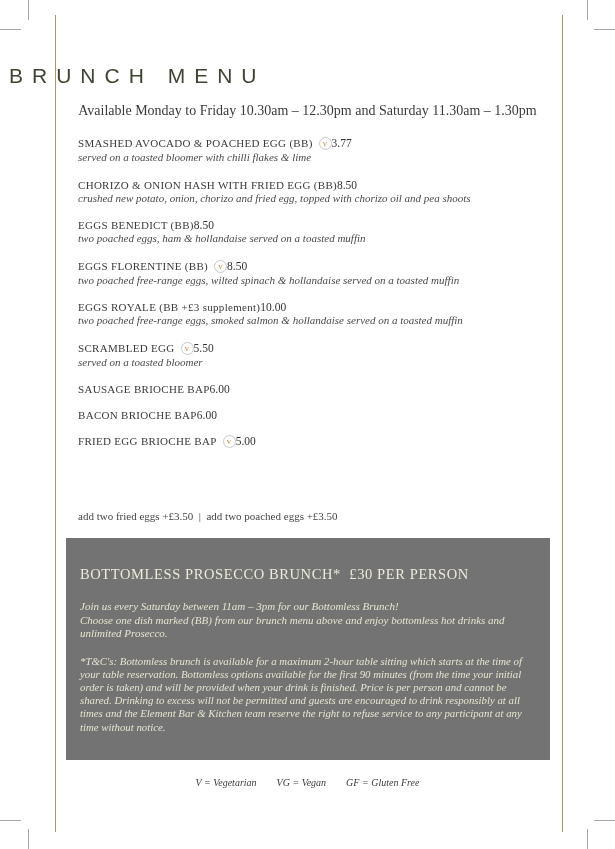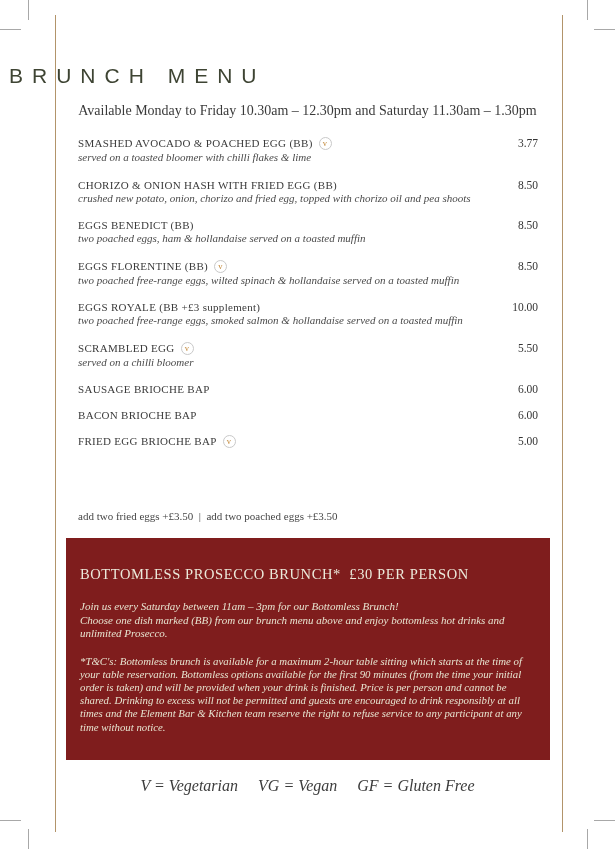--- a/index.html
+++ b/index.html
@@ -32,57 +32,57 @@
     font-size:21px; font-weight:500; letter-spacing:9px; text-indent:9px;
     color:#3e4433;
   }
   .menu-subtitle {
     position:absolute; top:103px; left:0; width:100%;
     text-align:center; font-size:14px; color:#3a3a3a; white-space:pre-wrap;
   }
 
   .items { position:absolute; left:78px; top:137px; width:460px; }
   .item { margin-bottom:14px; }
-  .item-head { display:flex; justify-content:space-between; align-items:baseline;gap:45px; }
+  .item-head { display:flex; align-items:baseline; }
   .item-name { font-size:11px; letter-spacing:0.3px; color:#3b3b3b; white-space:nowrap; }
   .item-price { font-size:11.5px; color:#343434; }
   .item-desc {
     font-style:italic; font-size:11px; line-height:13.5px;
     color:#4a4a4a; max-width:420px; margin-top:1px;
   }
   .veg-badge {
     display:inline-block; width:13px; height:13px; border:1px solid #c9c9c9;
     border-radius:50%; font-size:8.5px; line-height:11px; text-align:center;
     color:#c38a3c; font-style:normal; margin-left:6px; vertical-align:1px;
     font-family:"Liberation Serif", serif;
   }
   .addons {
     position:absolute; left:78px; top:481px; width:460px;
     font-size:11px; line-height:14px; color:#464646;
     white-space:pre-wrap;
   }
 
   .promo {
     position:absolute; left:66px; top:538px; width:484px; height:222px;
-    background:#7f1d1d; color:#e9e6d4; padding:28px 14px 6px 14px;
+    background:#737373; color:#e9e6d4; padding:28px 14px 6px 14px;
   }
   .promo-title {
     font-size:14.5px; letter-spacing:0.6px; color:#eceadb; white-space:pre-wrap;
   }
   .promo-intro {
     margin-top:17px; font-style:italic; font-size:11px; line-height:13.5px;
     color:#e7e4d0;
   }
   .promo-terms {
     margin-top:14px; font-style:italic; font-size:10.8px; line-height:13.2px;
     color:#e7e4d0;
   }
   .legend {
     position:absolute; top:777px; left:0; width:100%; text-align:center;
-    font-style:italic; font-size:16px; color:#3c3c3c;
+    font-style:italic; font-size:10px; color:#3c3c3c;
   }
   .legend span { margin:0 10px; }
 </style>
 </head>
 <body>
 
 <div class="sheet">
 
   <div class="crop v cm-tl-v"></div>
   <div class="crop h cm-tl-h"></div>
@@ -139,21 +139,21 @@
         <span class="item-price">10.00</span>
       </div>
       <div class="item-desc">two poached free-range eggs, smoked salmon &amp; hollandaise served on a toasted muffin</div>
     </div>
 
     <div class="item">
       <div class="item-head">
         <span class="item-name"><span>SCRAMBLED EGG</span><span class="veg-badge">v</span></span>
         <span class="item-price">5.50</span>
       </div>
-      <div class="item-desc">served on a chilli bloomer</div>
+      <div class="item-desc">served on a toasted bloomer</div>
     </div>
 
     <div class="item">
       <div class="item-head">
         <span class="item-name">SAUSAGE BRIOCHE BAP</span>
         <span class="item-price">6.00</span>
       </div>
     </div>
 
     <div class="item">

